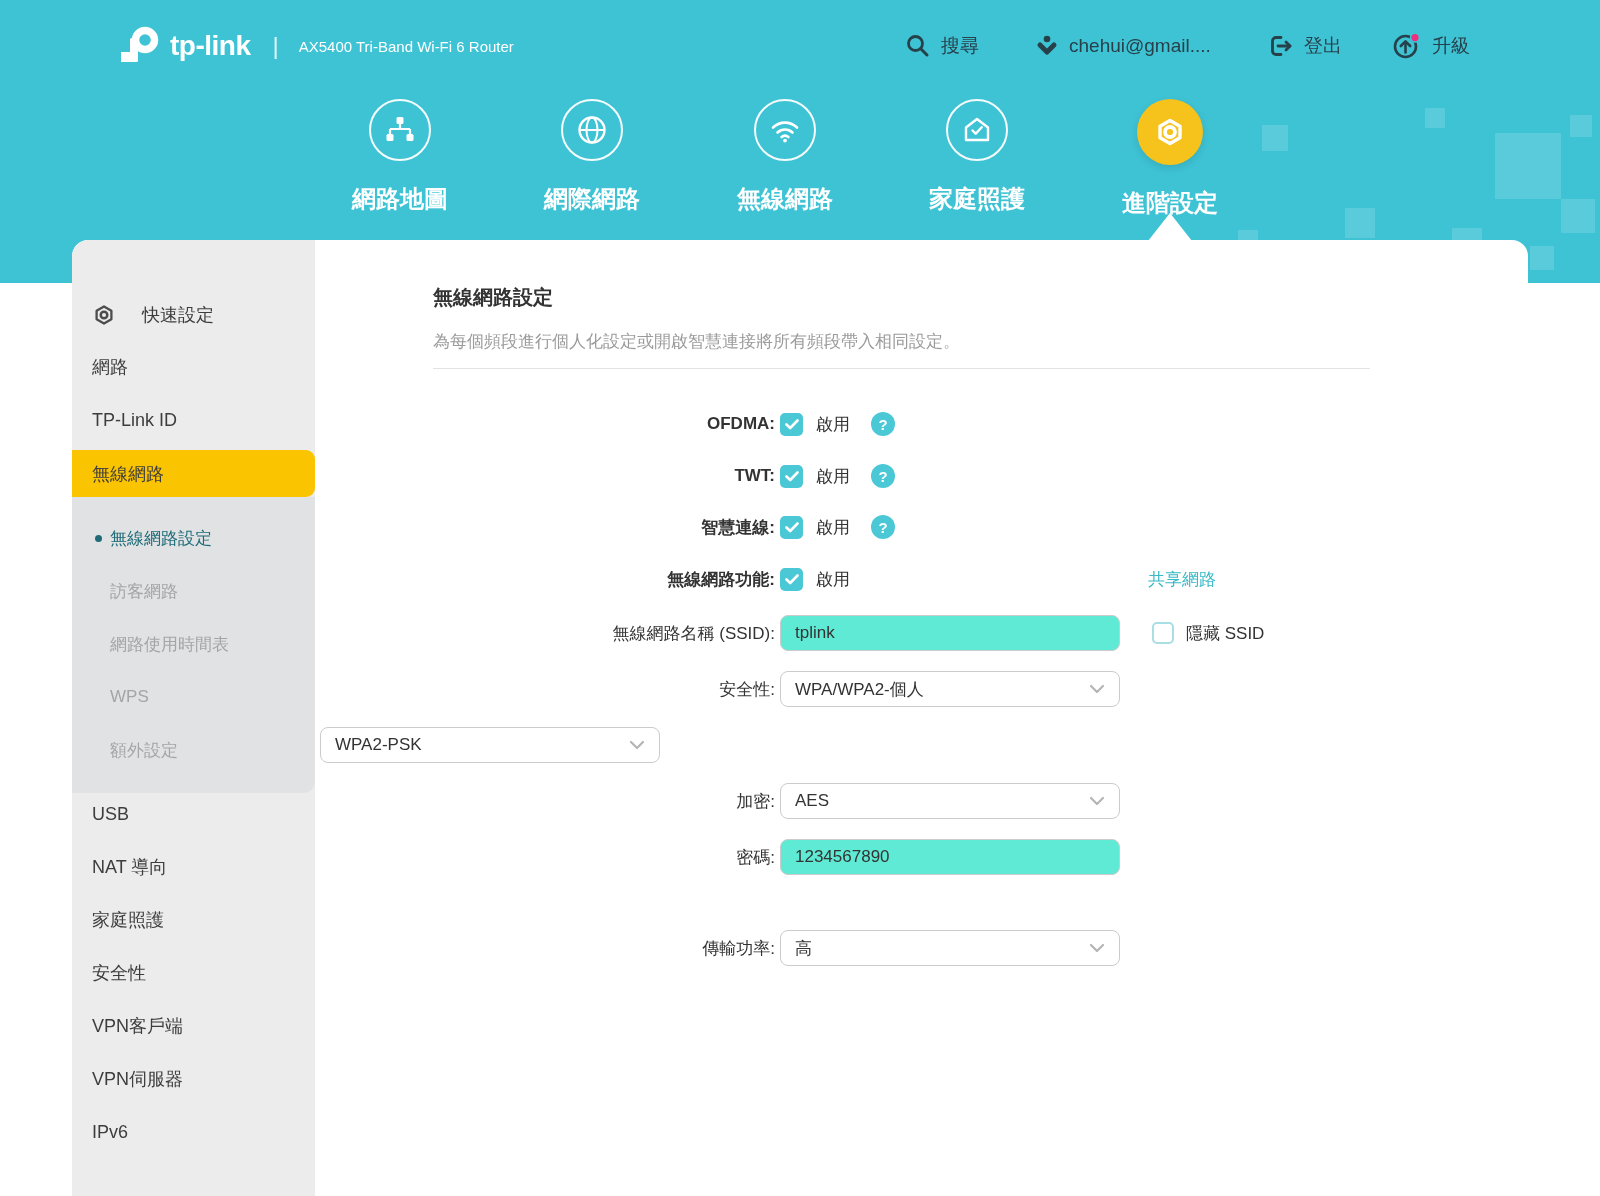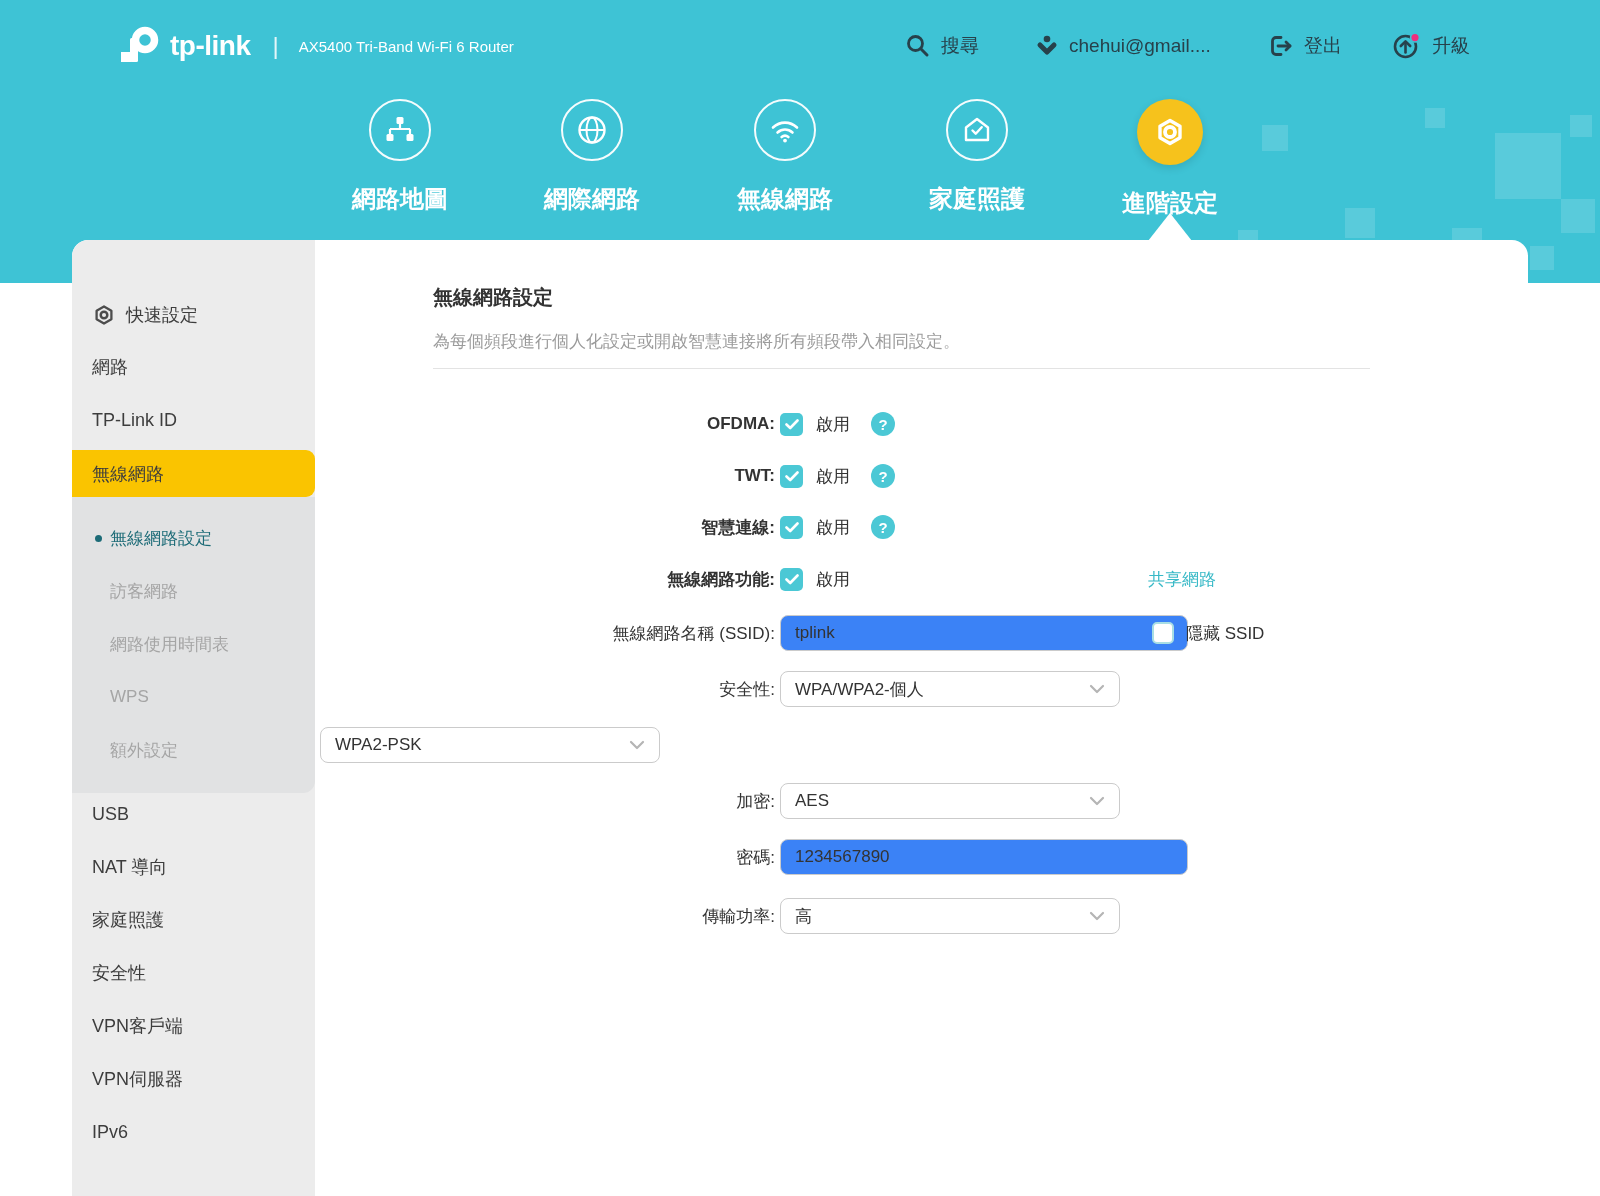--- a/index.html
+++ b/index.html
@@ -24,40 +24,40 @@
   .nav-circle { width:62px; height:62px; border-radius:50%; border:2.5px solid rgba(255,255,255,.95); display:flex; align-items:center; justify-content:center; }
   .nav-circle.active { border:none; width:66px; height:66px; background:#F6C21C; box-shadow:0 3px 8px rgba(0,0,0,.12); }
   .nav-label { margin-top:22px; color:#fff; font-size:24px; font-weight:600; }
   .pointer-triangle { position:absolute; left:1148px; top:213px; width:0; height:0; z-index:4;
     border-left:22px solid transparent; border-right:22px solid transparent; border-bottom:28px solid #fff; }
   
   .card { position:absolute; left:72px; top:240px; width:1456px; height:956px; background:#fff; border-radius:16px 16px 0 0; overflow:hidden; z-index:5; }
   
   .sidebar { position:absolute; left:0; top:0; width:243px; height:100%; background:#ECECEC; border-radius:16px 0 0 0; }
   .sb-item { position:absolute; left:0; width:100%; height:26px; display:flex; align-items:center; padding-left:20px; font-size:18px; color:#3D3D3D; cursor:pointer; }
-  .sb-quick { gap:10px; }
+  .sb-quick { gap:26px; }
   .sb-active-block { position:absolute; left:0; top:210px; width:100%; height:47px; background:#FAC400; border-radius:0 9px 9px 0; display:flex; align-items:center; padding-left:20px; font-size:18px; color:#3D3D3D; cursor:pointer; z-index:2; }
   .sb-submenu-block { position:absolute; left:0; top:257px; width:100%; height:296px; background:#E1E2E3; border-radius:0 0 12px 0; z-index:1; }
   .sb-sub { position:absolute; left:0; width:100%; height:26px; display:flex; align-items:center; padding-left:38px; font-size:17px; color:#A5A5A5; cursor:pointer; z-index:2; }
   .sb-sub.active { color:#1C6B77; }
   .sb-bullet { position:absolute; left:23px; width:7px; height:7px; border-radius:50%; background:#1C6B77; }
   
   .content { position:absolute; left:243px; top:0; right:0; bottom:0; }
   .page-title { position:absolute; left:118px; top:44px; font-size:20px; font-weight:bold; color:#333; }
   .page-desc { position:absolute; left:118px; top:90px; font-size:17px; color:#9B9B9B; }
   .page-divider { position:absolute; left:118px; top:128px; width:937px; height:1px; background:#E3E3E3; }
   .form-row { position:absolute; left:0; right:0; height:40px; display:flex; align-items:center; }
   .row-label { width:460px; text-align:right; font-size:17px; color:#333; flex:none; }
   .row-label.bold { font-weight:bold; }
   .row-control { margin-left:5px; display:flex; align-items:center; gap:13px; }
   .cb { width:23px; height:23px; border-radius:5px; background:#4BC8D5; display:flex; align-items:center; justify-content:center; cursor:pointer; flex:none; }
   .cb.unchecked { background:#fff; border:2px solid #A8DEE4; width:22px; height:22px; }
   .cb-text { font-size:17px; color:#333; }
   .help-icon { width:24px; height:24px; border-radius:50%; background:#4BC8D5; color:#fff; font-size:15px; font-weight:bold; display:flex; align-items:center; justify-content:center; margin-left:8px; cursor:pointer; }
-  .text-input { width:408px; height:36px; border:1px solid #CBCBCB; border-radius:8px; padding:0 14px; font-size:17px; color:#333; font-family:inherit; background:#3b82f6; }
+  .text-input { width:340px; height:36px; border:1px solid #CBCBCB; border-radius:8px; padding:0 14px; font-size:17px; color:#333; font-family:inherit; background:#5eead4; }
   .select-box { width:340px; height:36px; border:1px solid #CBCBCB; border-radius:8px; padding:0 14px; font-size:17px; color:#333; background:#fff; display:flex; align-items:center; justify-content:space-between; cursor:pointer; }
   .share-link { position:absolute; left:833px; font-size:17px; color:#38B9C7; cursor:pointer; }
   .hide-ssid { position:absolute; left:837px; display:flex; align-items:center; gap:12px; }
   .hide-ssid-label { font-size:17px; color:#333; }
 </style>
 </head>
 <body>
 
 <div class="header-band"></div>
 <div class="deco-sq" style="left:1262px;top:125px;width:26px;height:26px"></div>
@@ -339,21 +339,21 @@
       </div>
     </div>
 
     <div class="form-row" style="top:597px">
       <div class="row-label">密碼:</div>
       <div class="row-control">
         <input class="text-input" value="1234567890" style="">
       </div>
     </div>
 
-    <div class="form-row" style="top:656px">
+    <div class="form-row" style="top:688px">
       <div class="row-label">傳輸功率:</div>
       <div class="row-control">
         <div class="select-box">
           <span>高</span>
           <svg width="16" height="10" viewBox="0 0 16 10">
             <path d="M2 2 L8 8 L14 2" stroke="#B5B5B5" stroke-width="2.2" fill="none" stroke-linecap="round" stroke-linejoin="round"></path>
           </svg>
         </div>
       </div>
     </div>

